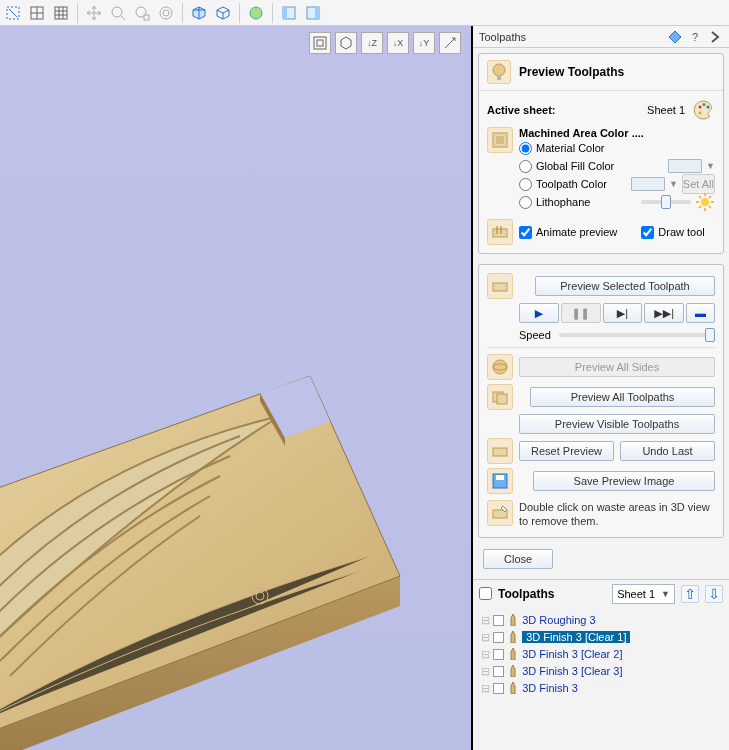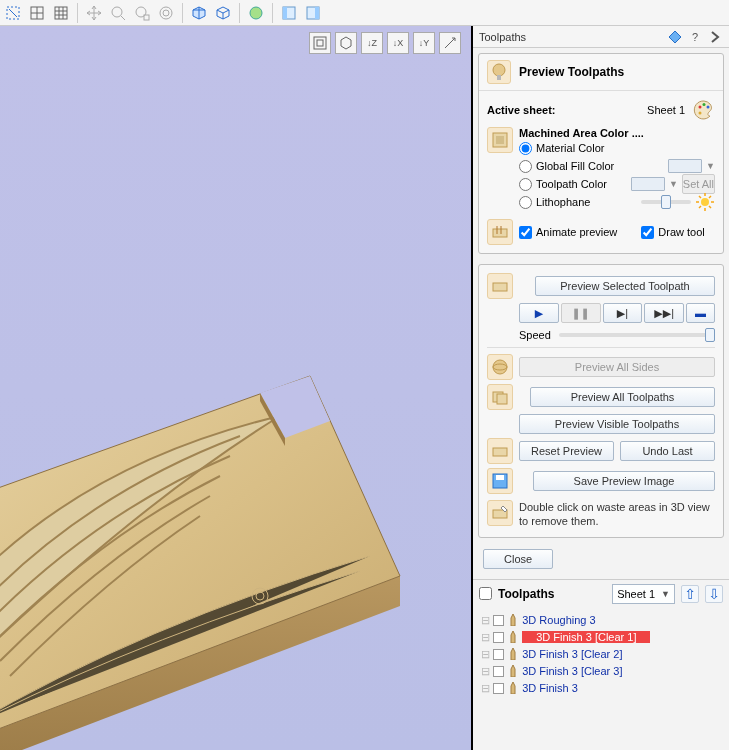--- a/index.html
+++ b/index.html
@@ -42,21 +42,21 @@
 .close-row{display:flex;padding:6px 10px 10px}
 .tp-list-hdr{display:flex;align-items:center;padding:4px 6px;gap:6px}
 .tp-list-hdr .lb{font-weight:bold;font-size:12px}
 .sel{height:20px;border:1px solid #a9b8c9;background:#fdfefe;padding:0 4px;display:flex;align-items:center;gap:6px}
 .arrow{width:18px;height:18px;display:flex;align-items:center;justify-content:center;color:#1a5fc9;font-size:14px;border:1px solid #c5d1df;background:#f4f8fc;border-radius:2px}
 .tree{padding:4px 2px 4px 2px}
 .tree-row{display:flex;align-items:center;height:17px;gap:3px;padding-left:6px}
 .tree-row .sq{width:11px;height:11px;border:1px solid #999;background:#fff}
 .tree-row .bit{width:12px;height:12px}
 .tree-row .txt{color:#1030a8}
-.tree-row.sel-row .txt{background:#ef4444;color:#fff;padding:0 14px}
+.tree-row.sel-row .txt{background:#0369a1;color:#fff;padding:0 4px}
 .carve{position:absolute;left:-110px;top:320px;width:560px;height:430px;transform:rotate(0deg)}
 </style>
 </head>
 <body>
 
 <div class="toolbar">
   <div class="tbtn">
       <svg width="16" height="16">
         <rect x="2" y="2" width="12" height="12" fill="none" stroke="#2b6fd1" stroke-dasharray="2"></rect>
         <path d="M4 4 L12 12" stroke="#2b6fd1"></path>

